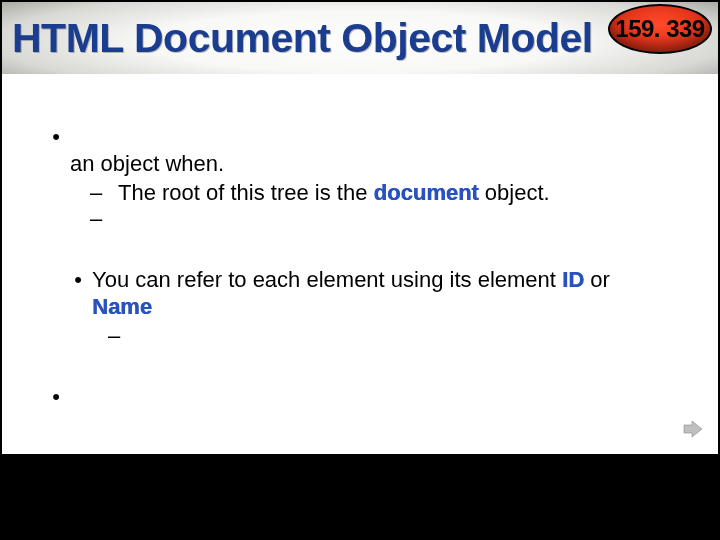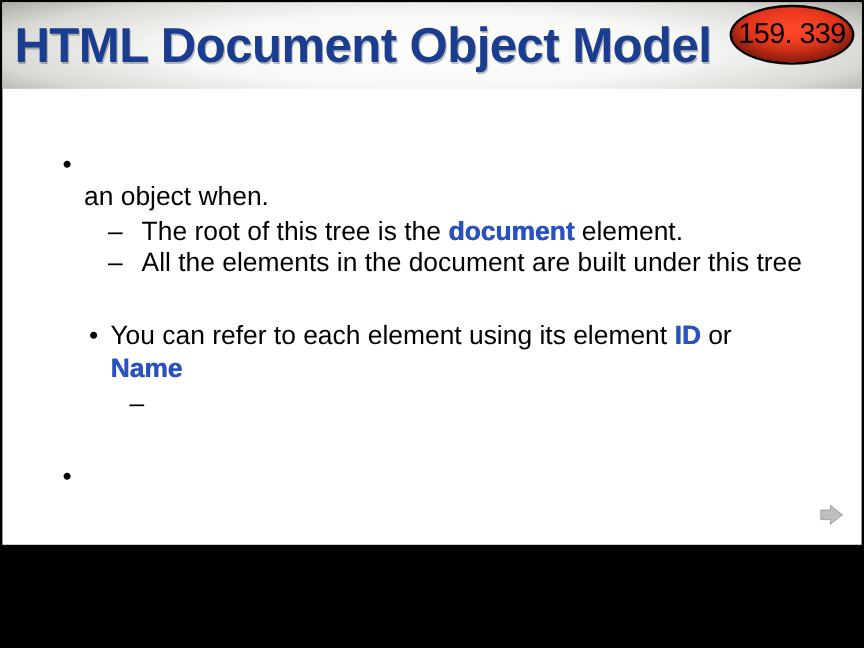--- a/index.html
+++ b/index.html
@@ -38,21 +38,21 @@
     right: 6px;
     width: 104px;
     height: 50px;
     background: radial-gradient(ellipse at 50% 40%, #ff4a2a 0%, #e5341a 55%, #a3200d 100%);
     border: 2px solid #000;
     border-radius: 50%;
     display: flex;
     align-items: center;
     justify-content: center;
     color: #000;
-    font-weight: 400;
+    font-weight: 700;
     font-size: 24px;
     font-family: Arial, Helvetica, sans-serif;
     letter-spacing: -0.5px;
     line-height: 1;
     box-shadow: inset 0 -8px 12px rgba(0,0,0,0.35);
   }
   .content {
     padding: 50px 30px 0 40px;
     font-family: Arial, Helvetica, sans-serif;
     font-size: 22px;
@@ -95,26 +95,25 @@
     <div class="bullet-l1">
       <div class="dot">•</div>
       <div class="txt">
         <br>
         <span>an object when.</span>
       </div>
     </div>
     <div class="bullet-l2">
       <div class="dash">–</div>
       <div class="txt">
-        <span>The root of this tree is the </span><span class="wlink">document</span><span> element.</span>
+        <span>The root of this tree is the </span><span class="wlink">document</span><span> object.</span>
       </div>
     </div>
     <div class="bullet-l2">
       <div class="dash">–</div>
-      <div class="txt">All the elements in the document are built under this tree</div>
     </div>
 
     <div class="gap-lg"></div>
 
     <div class="inset">
       <div class="bullet-l1">
         <div class="dot">•</div>
         <div class="txt">
           <span>You can refer to each element using its element </span><span class="wlink">ID</span><span> or</span><br>
           <span class="wlink">Name</span>

